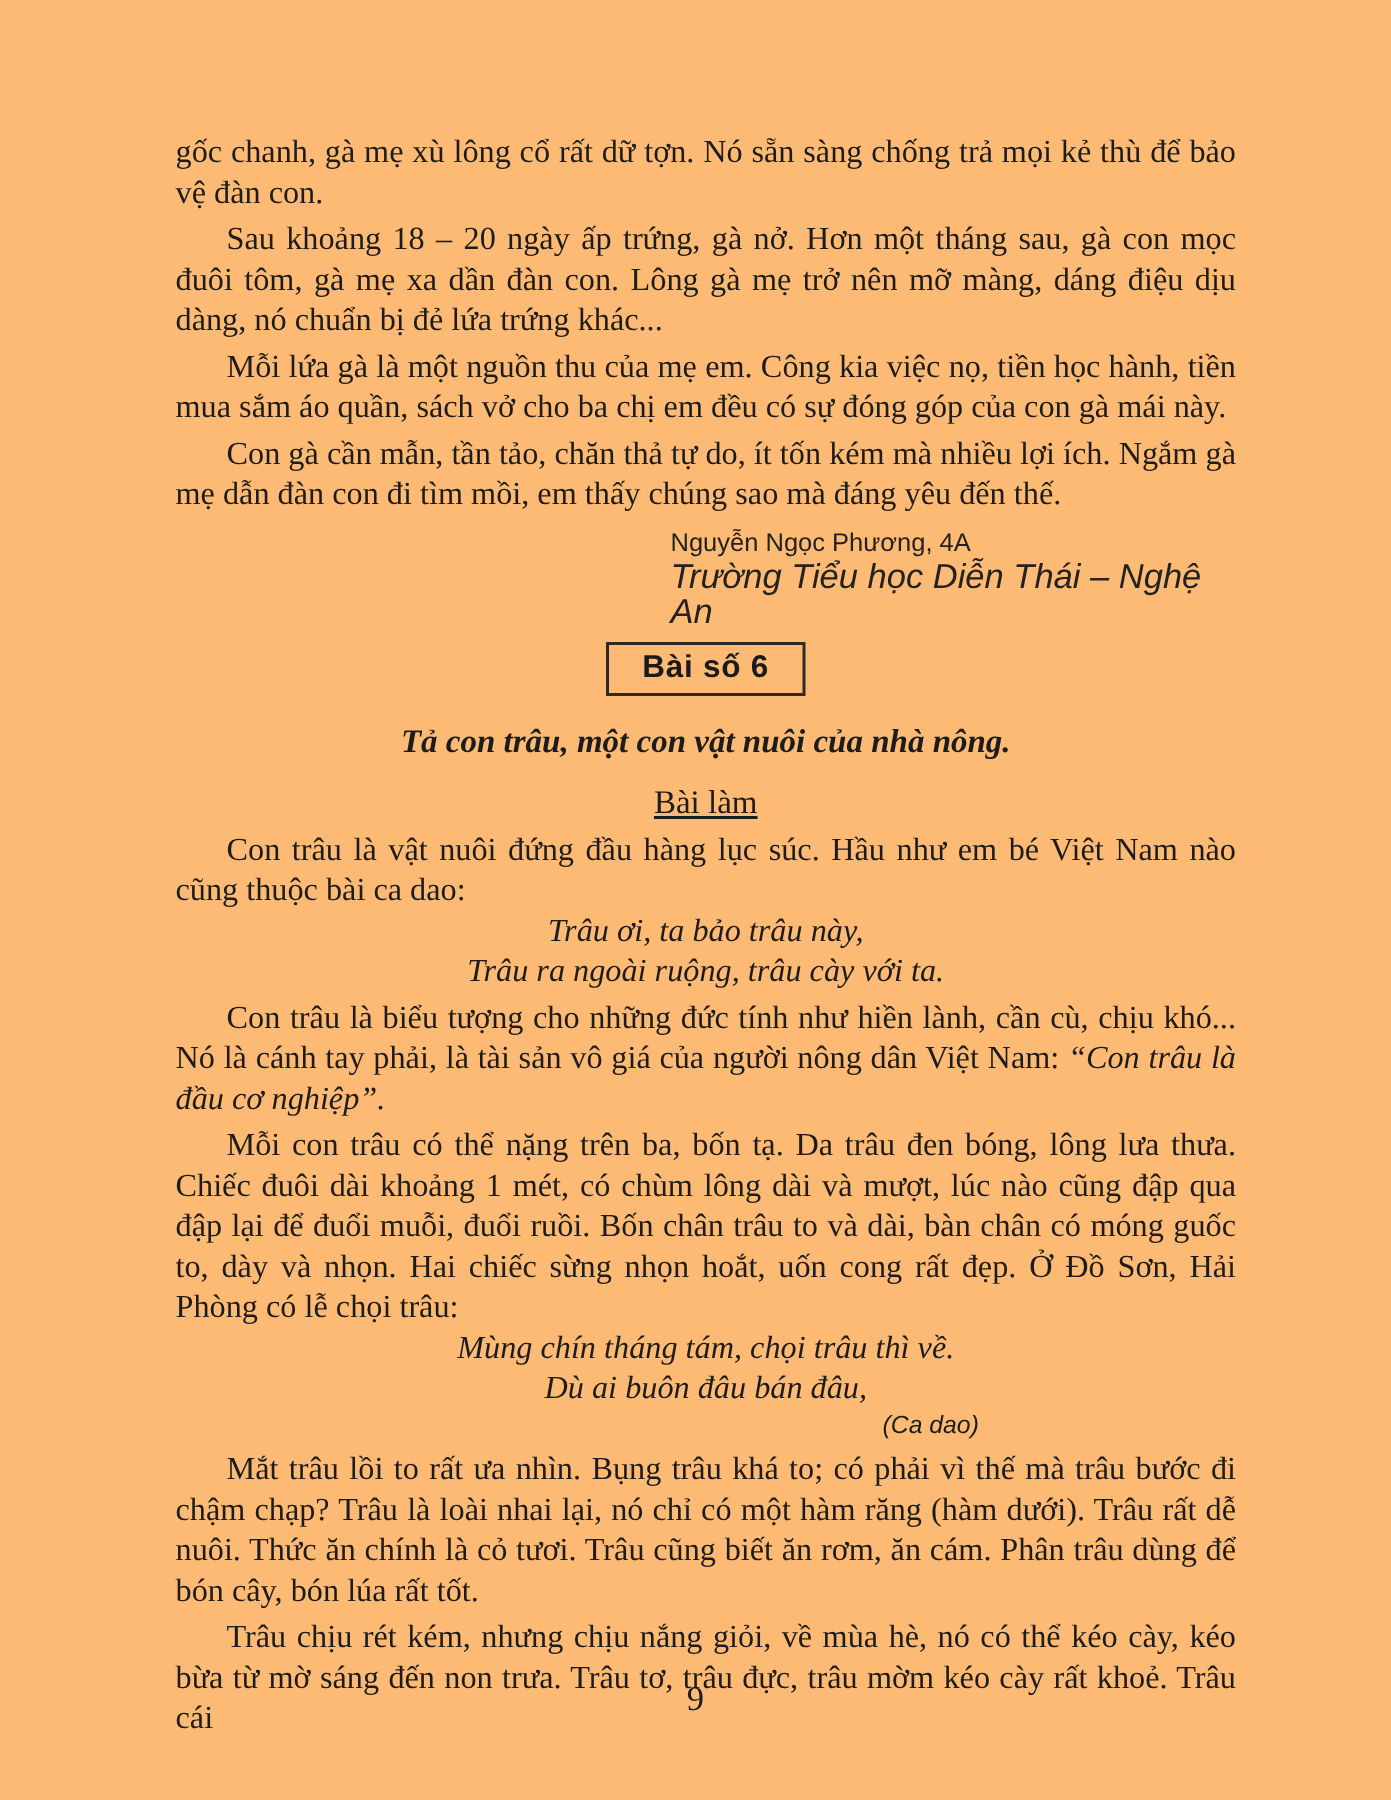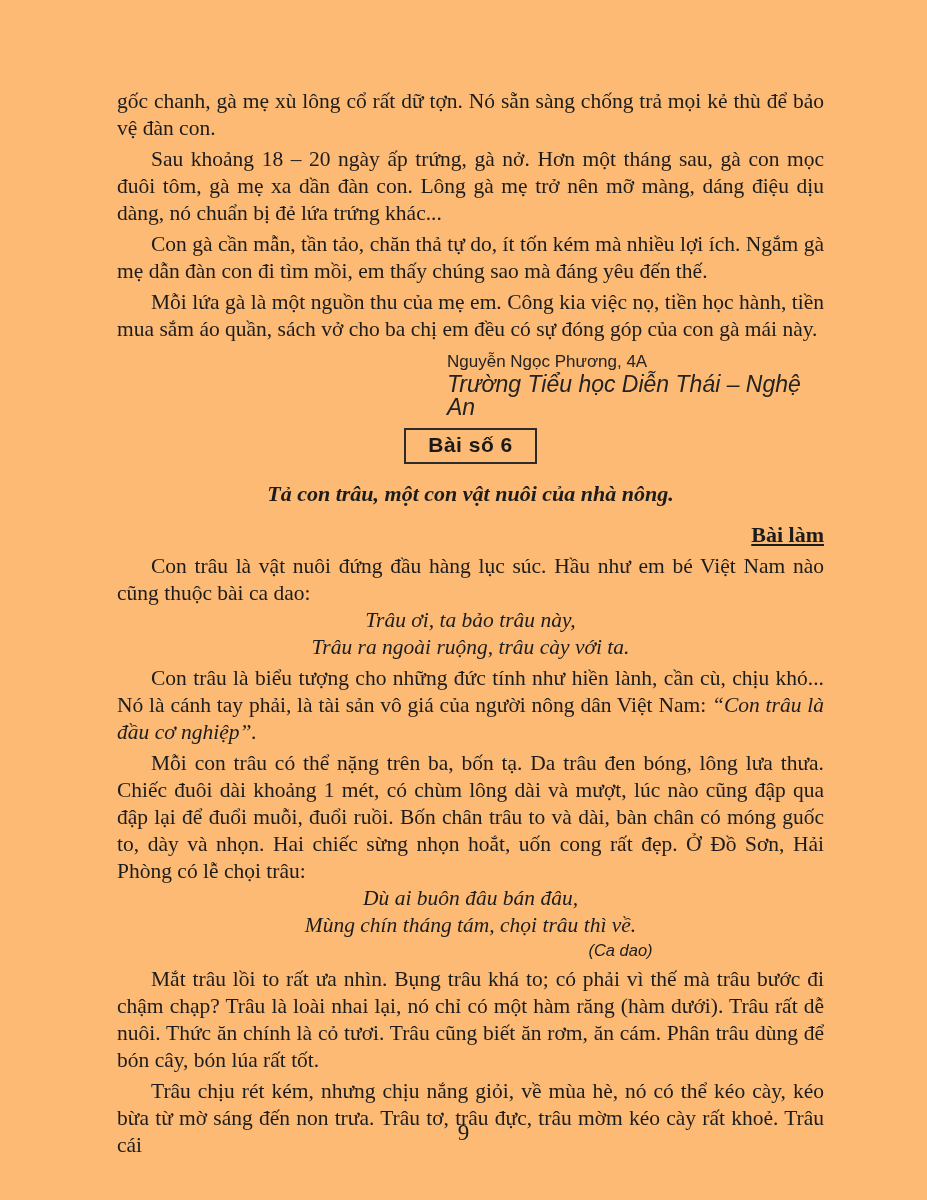--- a/index.html
+++ b/index.html
@@ -55,23 +55,23 @@
   .essay-title {
     margin: 16px 0 0 0;
     text-align: center;
     font-size: 22px;
     font-weight: bold;
     font-style: italic;
     line-height: 28px;
   }
   .essay-heading {
     margin: 13px 0 0 0;
-    text-align: right;
+    text-align: center;
     font-size: 22px;
-    font-weight: bold;
+    font-weight: normal;
     text-decoration: underline;
     line-height: 28px;
   }
   .poem {
     text-align: center;
     font-style: italic;
     font-size: 21.5px;
     line-height: 27px;
     margin: 0;
   }
@@ -97,23 +97,23 @@
 </head>
 <body>
 
 <div class="page">
   <div class="content">
 
     <p class="body-p continuation">gốc chanh, gà mẹ xù lông cổ rất dữ tợn. Nó sẵn sàng chống trả mọi kẻ thù để bảo vệ đàn con.</p>
 
     <p class="body-p">Sau khoảng 18 – 20 ngày ấp trứng, gà nở. Hơn một tháng sau, gà con mọc đuôi tôm, gà mẹ xa dần đàn con. Lông gà mẹ trở nên mỡ màng, dáng điệu dịu dàng, nó chuẩn bị đẻ lứa trứng khác...</p>
 
+    <p class="body-p">Mỗi lứa gà là một nguồn thu của mẹ em. Công kia việc nọ, tiền học hành, tiền mua sắm áo quần, sách vở cho ba chị em đều có sự đóng góp của con gà mái này.</p>
+
     <p class="body-p">Con gà cần mẫn, tần tảo, chăn thả tự do, ít tốn kém mà nhiều lợi ích. Ngắm gà mẹ dẫn đàn con đi tìm mồi, em thấy chúng sao mà đáng yêu đến thế.</p>
-
-    <p class="body-p">Mỗi lứa gà là một nguồn thu của mẹ em. Công kia việc nọ, tiền học hành, tiền mua sắm áo quần, sách vở cho ba chị em đều có sự đóng góp của con gà mái này.</p>
 
     <div class="author-block">
       <div class="author-name">Nguyễn Ngọc Phương, 4A</div>
       <div class="author-school">Trường Tiểu học Diễn Thái – Nghệ An</div>
     </div>
 
     <div class="badge-row">
       <span class="badge">Bài số 6</span>
     </div>
 
@@ -126,22 +126,22 @@
     <div class="poem">
       <div class="poem-line">Trâu ơi, ta bảo trâu này,</div>
       <div class="poem-line">Trâu ra ngoài ruộng, trâu cày với ta.</div>
     </div>
 
     <p class="body-p"><span>Con trâu là biểu tượng cho những đức tính như hiền lành, cần cù, chịu khó... Nó là cánh tay phải, là tài sản vô giá của người nông dân Việt Nam: </span><span class="quote-italic">“Con trâu là đầu cơ nghiệp”.</span></p>
 
     <p class="body-p">Mỗi con trâu có thể nặng trên ba, bốn tạ. Da trâu đen bóng, lông lưa thưa. Chiếc đuôi dài khoảng 1 mét, có chùm lông dài và mượt, lúc nào cũng đập qua đập lại để đuổi muỗi, đuổi ruồi. Bốn chân trâu to và dài, bàn chân có móng guốc to, dày và nhọn. Hai chiếc sừng nhọn hoắt, uốn cong rất đẹp. Ở Đồ Sơn, Hải Phòng có lễ chọi trâu:</p>
 
     <div class="poem">
+      <div class="poem-line">Mùng chín tháng tám, chọi trâu thì về.</div>
       <div class="poem-line">Dù ai buôn đâu bán đâu,</div>
-      <div class="poem-line">Mùng chín tháng tám, chọi trâu thì về.</div>
       <div class="poem-source">(Ca dao)</div>
     </div>
 
     <p class="body-p">Mắt trâu lồi to rất ưa nhìn. Bụng trâu khá to; có phải vì thế mà trâu bước đi chậm chạp? Trâu là loài nhai lại, nó chỉ có một hàm răng (hàm dưới). Trâu rất dễ nuôi. Thức ăn chính là cỏ tươi. Trâu cũng biết ăn rơm, ăn cám. Phân trâu dùng để bón cây, bón lúa rất tốt.</p>
 
     <p class="body-p">Trâu chịu rét kém, nhưng chịu nắng giỏi, về mùa hè, nó có thể kéo cày, kéo bừa từ mờ sáng đến non trưa. Trâu tơ, trâu đực, trâu mờm kéo cày rất khoẻ. Trâu cái</p>
 
   </div>
 
   <div class="page-number">9</div>

